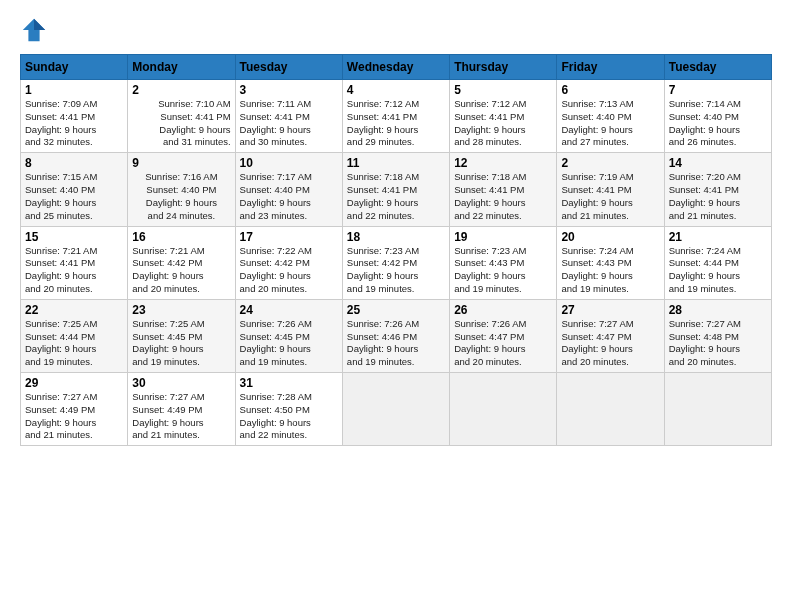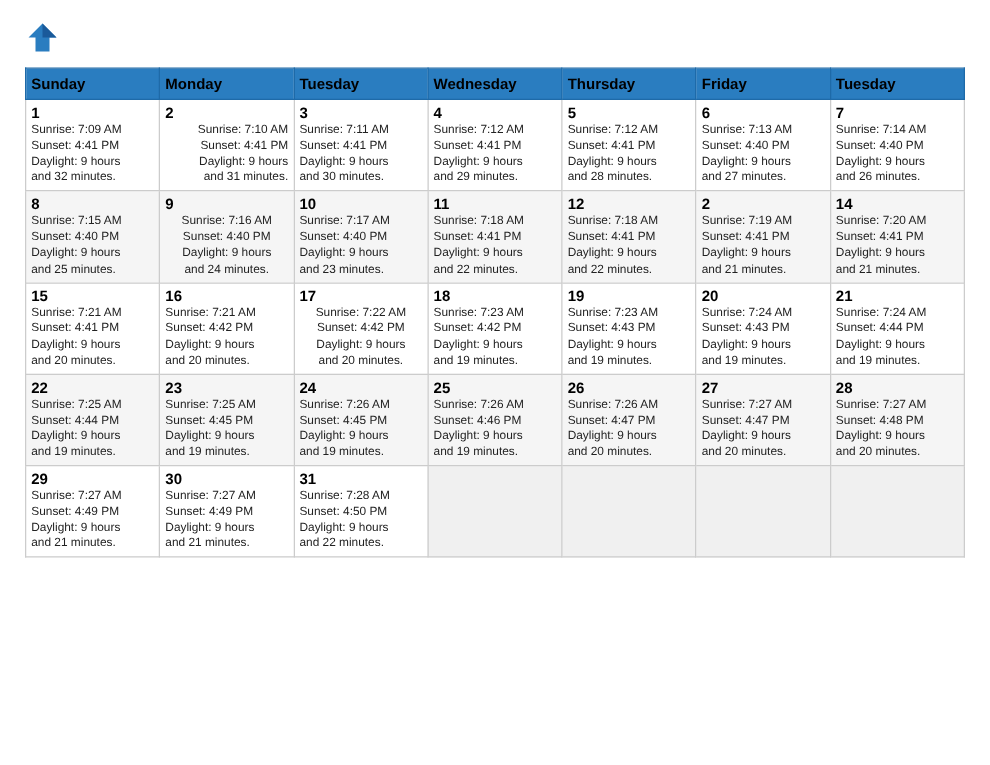--- a/index.html
+++ b/index.html
@@ -236,21 +236,21 @@
           </td>
           <td>
             <span class="day-num">16</span>
             <div class="cell-text" style="white-space: pre-line;">Sunrise: 7:21 AM
 Sunset: 4:42 PM
 Daylight: 9 hours
 and 20 minutes.</div>
           </td>
           <td>
             <span class="day-num">17</span>
-            <div class="cell-text" style="white-space: pre-line; text-align: center;">Sunrise: 7:22 AM
+            <div class="cell-text" style="white-space: pre-line;">Sunrise: 7:22 AM
 Sunset: 4:42 PM
 Daylight: 9 hours
 and 20 minutes.</div>
           </td>
           <td>
             <span class="day-num">18</span>
             <div class="cell-text" style="white-space: pre-line;">Sunrise: 7:23 AM
 Sunset: 4:42 PM
 Daylight: 9 hours
 and 19 minutes.</div>

